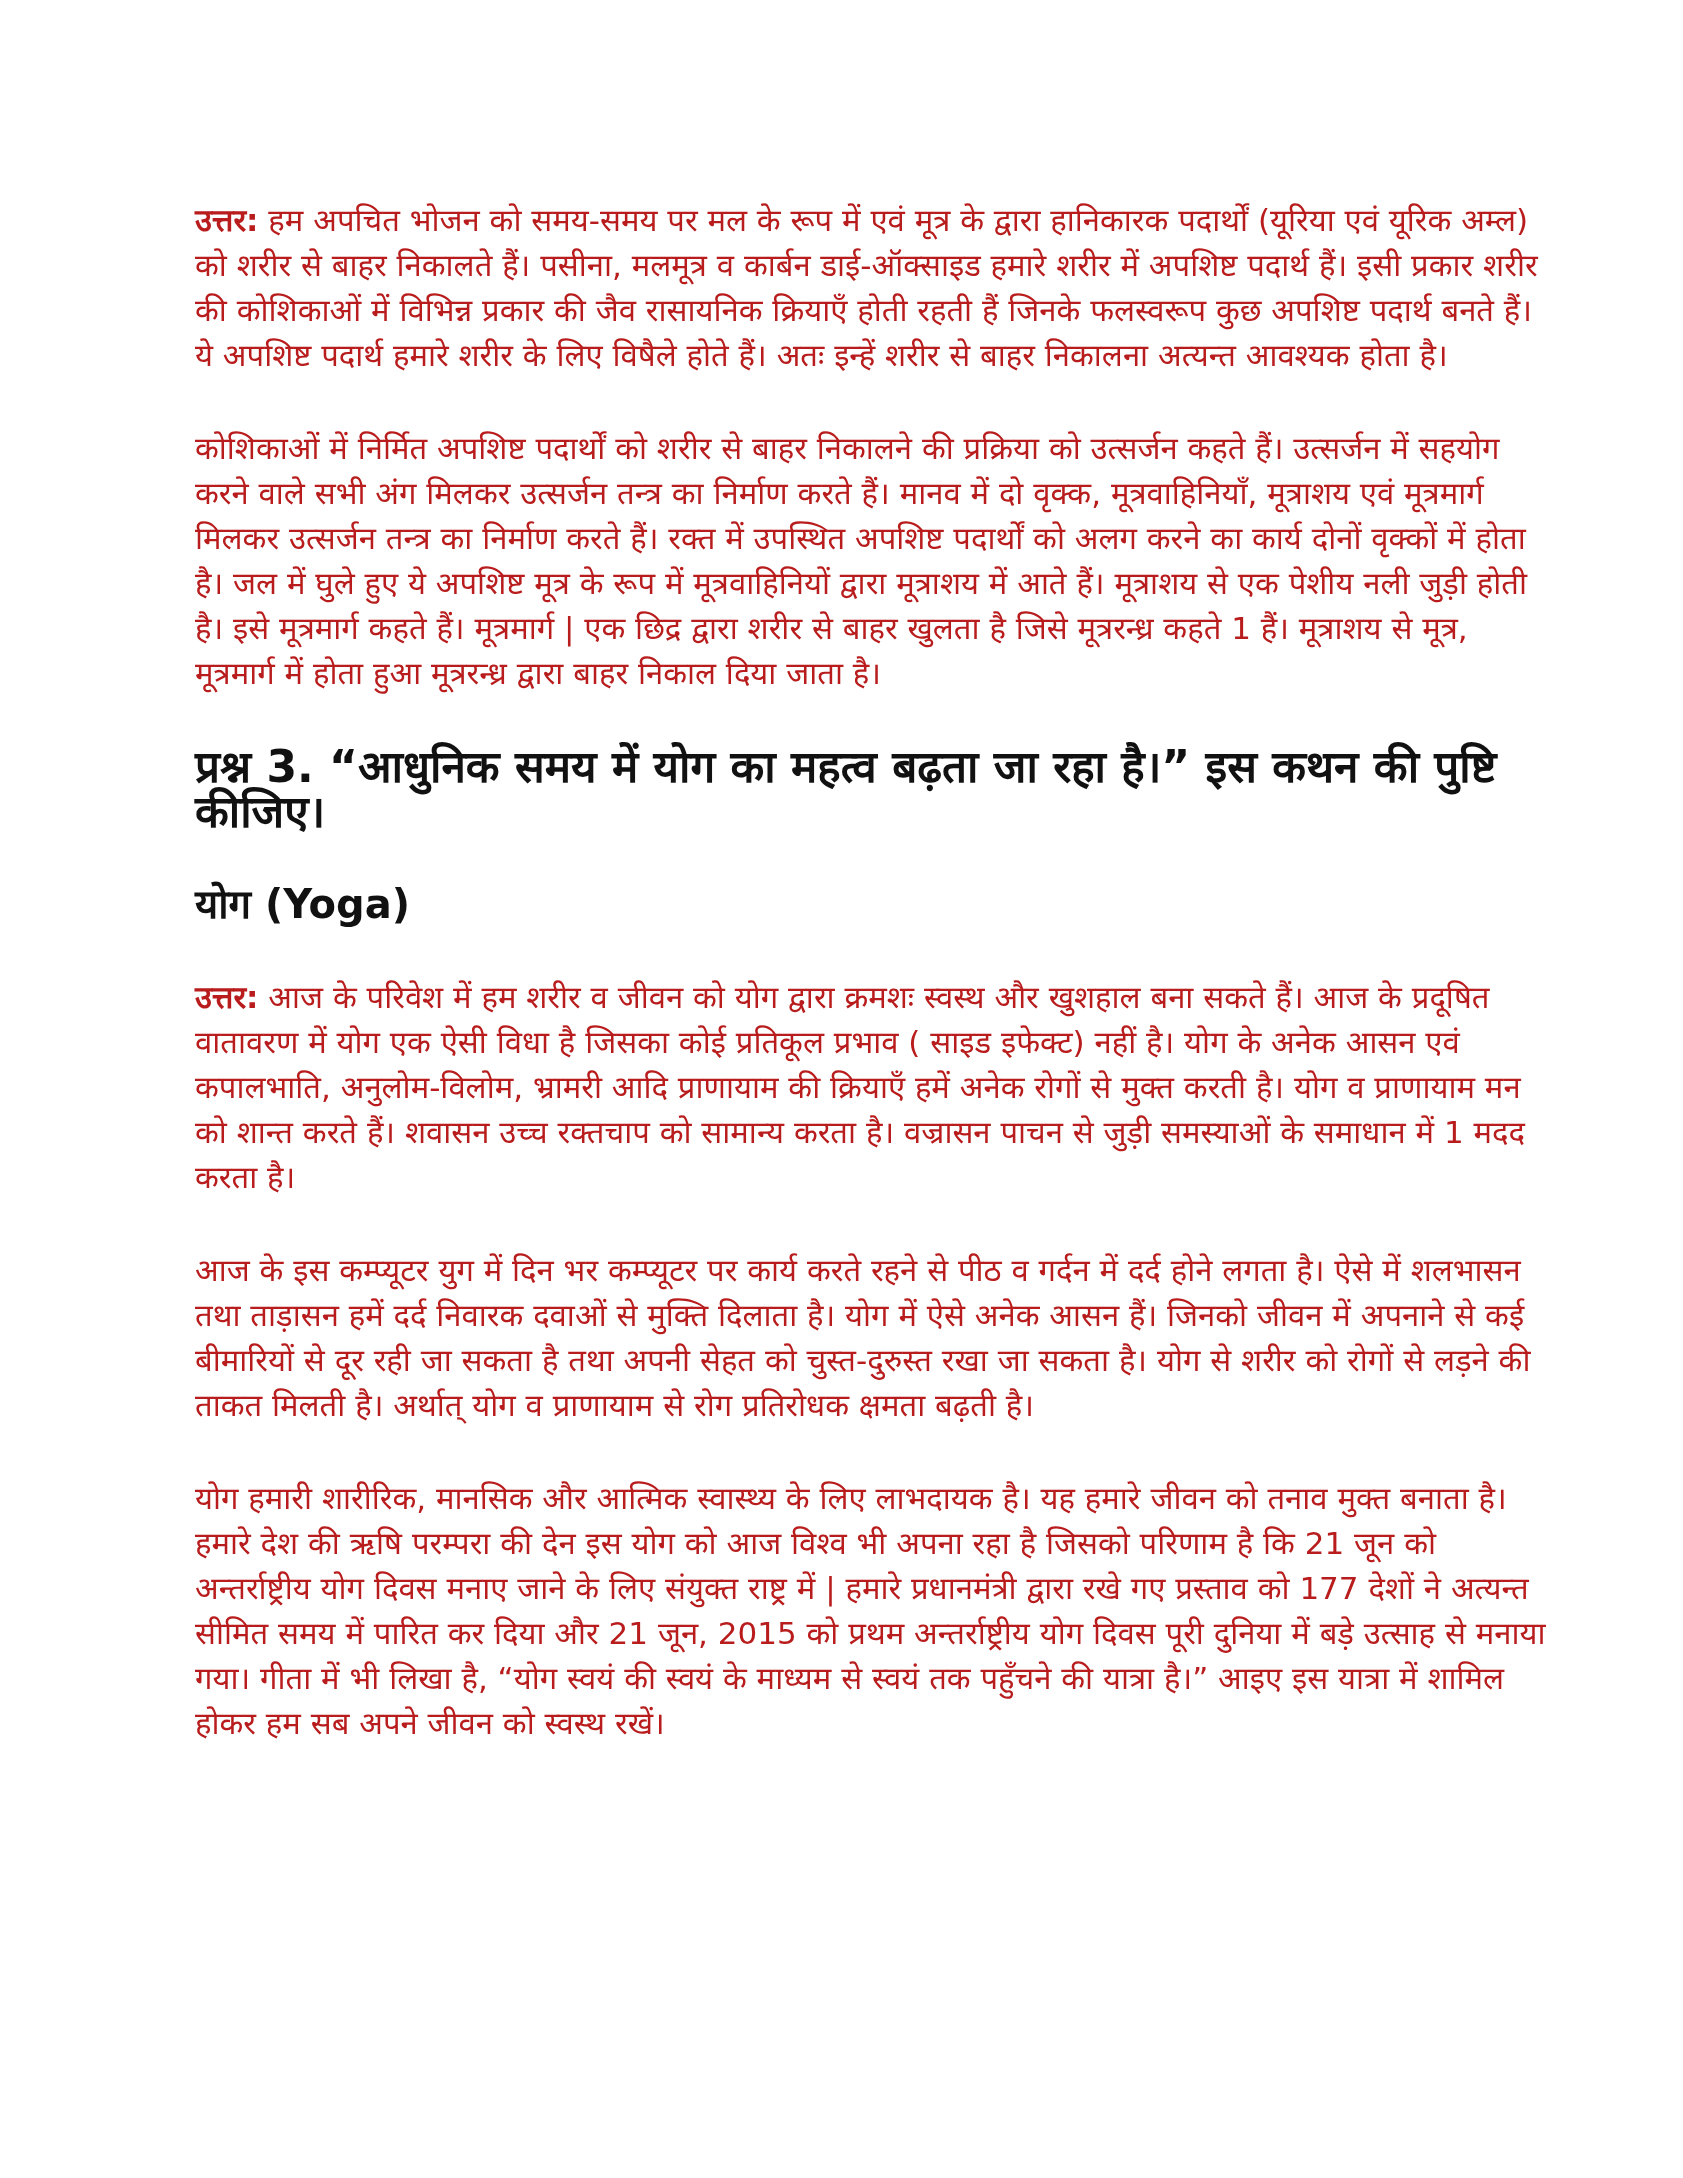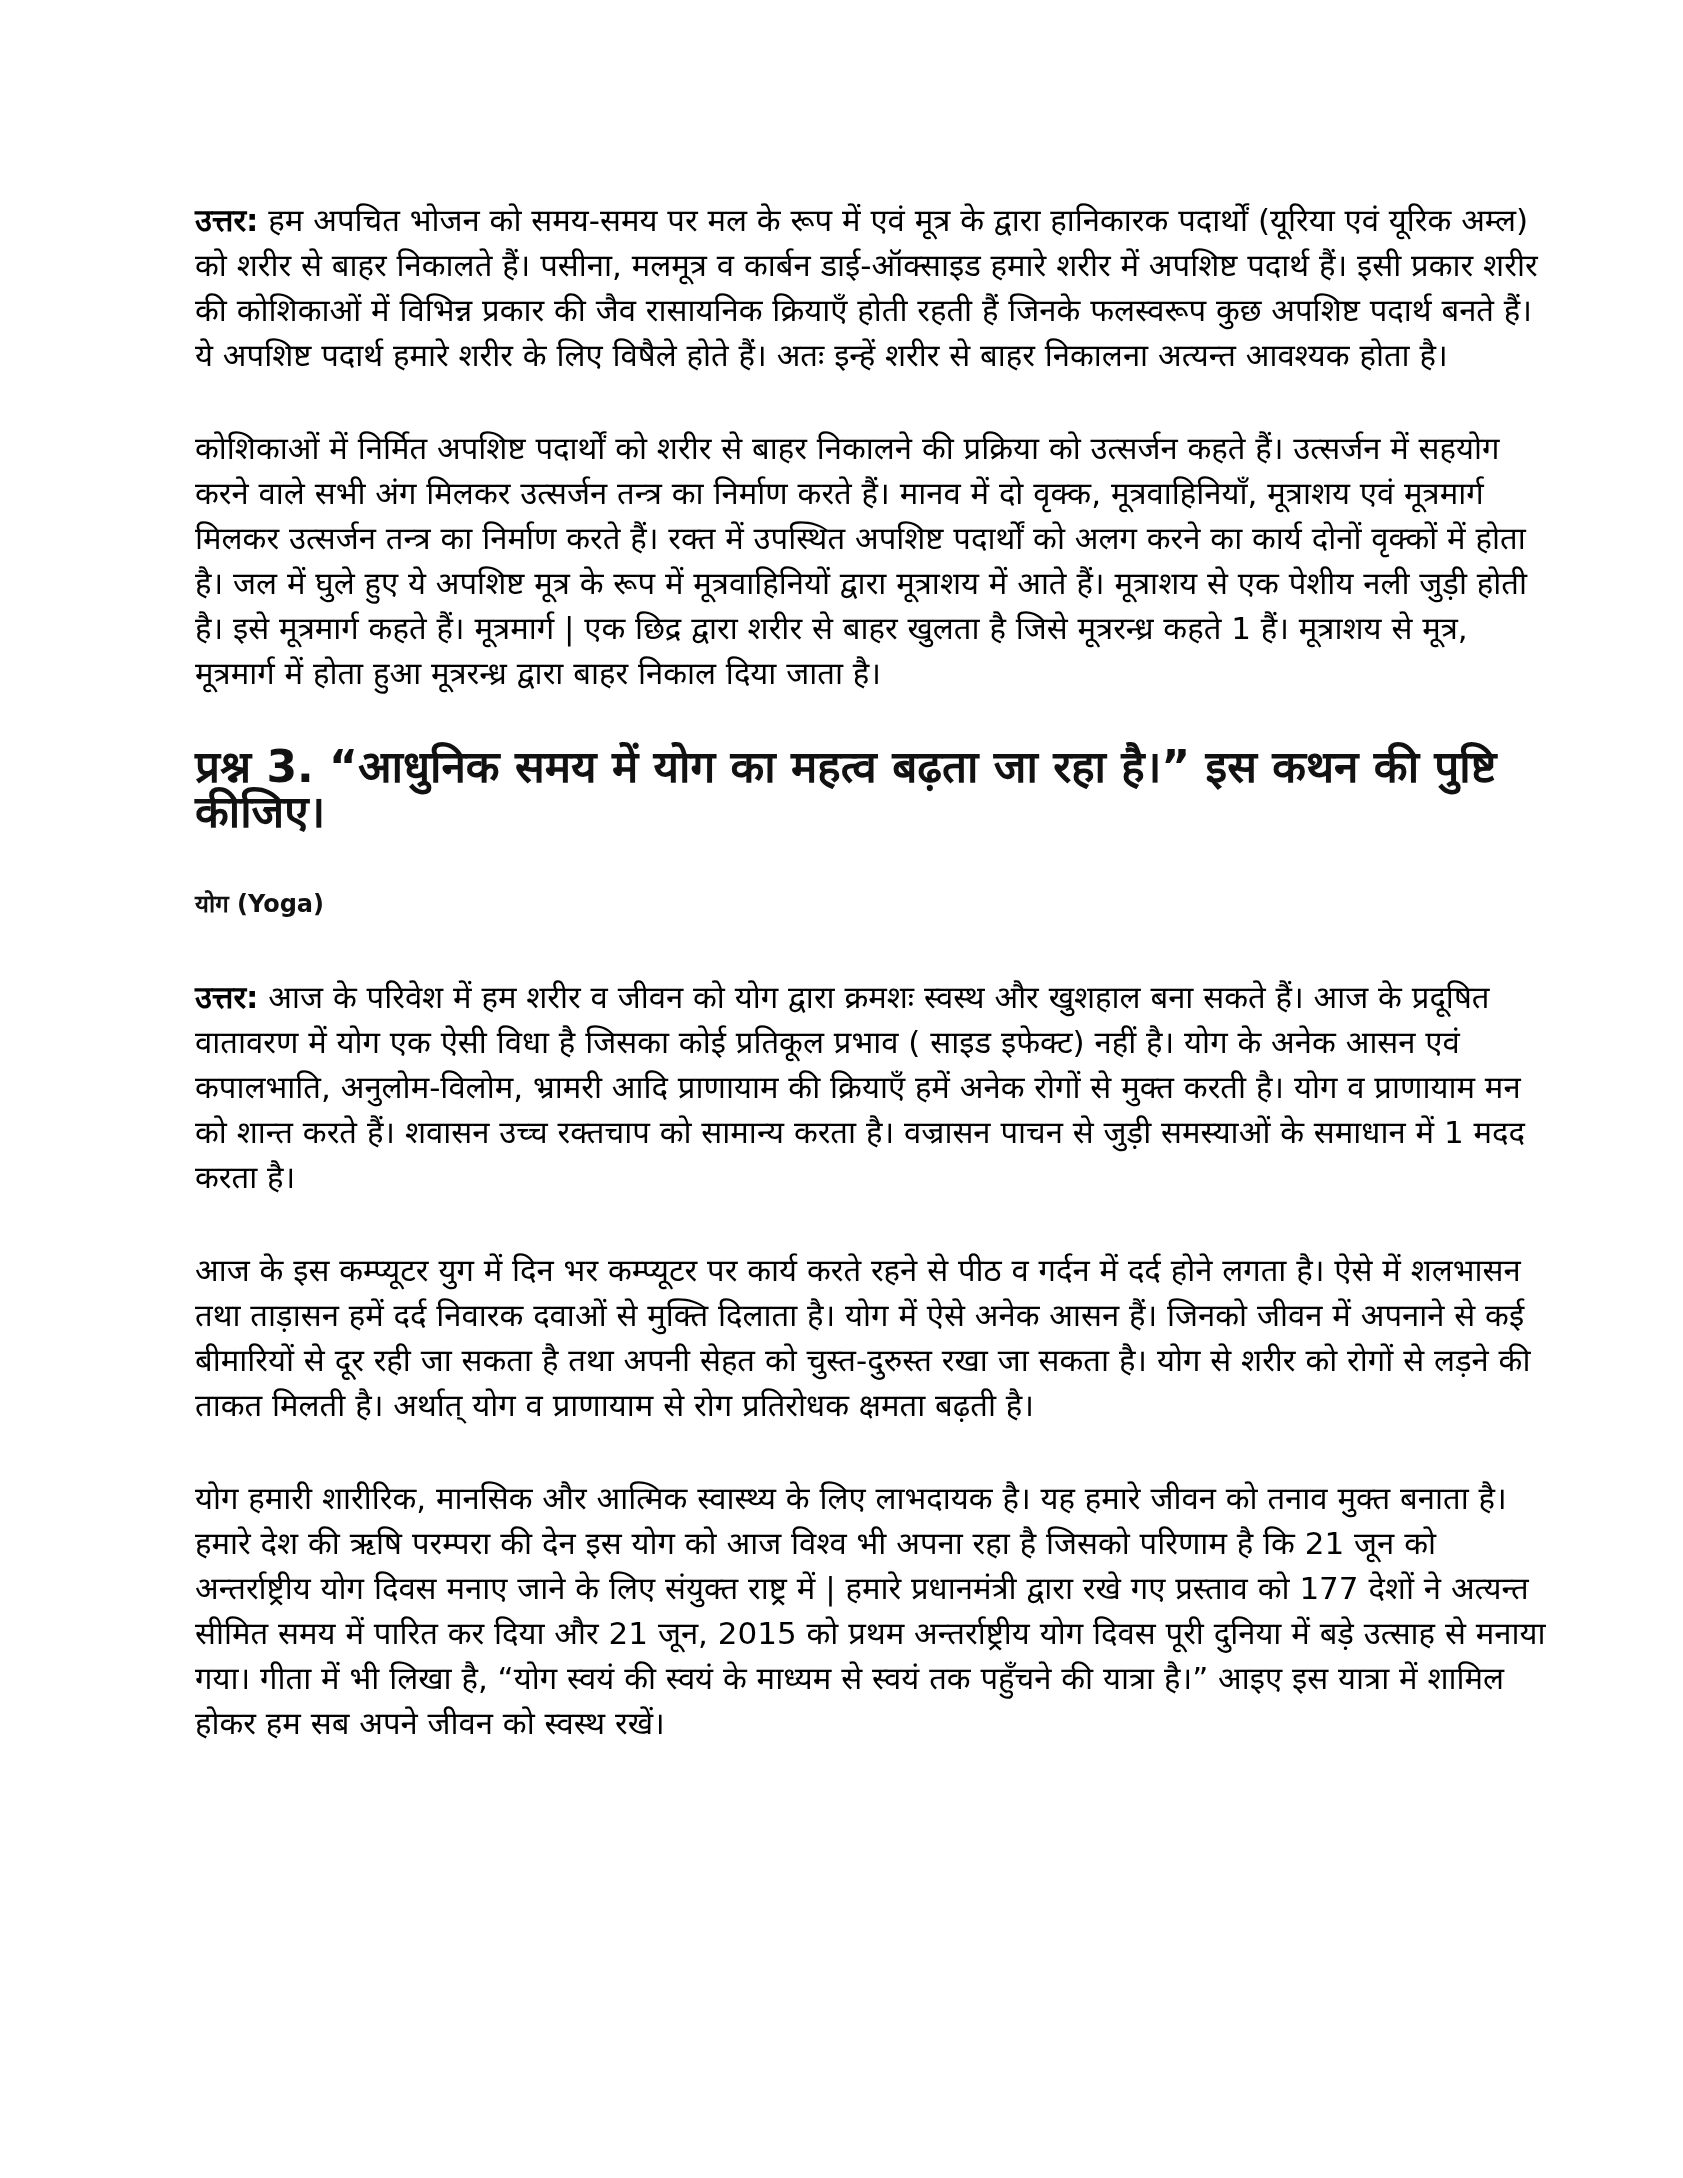--- a/index.html
+++ b/index.html
@@ -18,36 +18,36 @@
     position: absolute;
     left: 195px;
     top: 198px;
     width: 1358px;
   }
   .doc-para {
     margin: 0 0 48px 0;
     font-size: 31px;
     line-height: 45px;
     text-align: left;
-    color: #000000;
+    color: #b91c1c;
     font-weight: 400;
   }
   .doc-para strong {
     font-weight: 700;
   }
   .doc-heading {
     margin: 14px 0 48px 0;
     font-size: 44px;
     line-height: 45px;
     font-weight: 700;
     color: #111111;
   }
   .doc-subheading {
     margin: 0 0 48px 0;
-    font-size: 24px;
+    font-size: 40px;
     line-height: 45px;
     font-weight: 700;
     color: #111111;
   }
 </style>
 </head>
 <body>
 
 <main class="doc-page">
 

